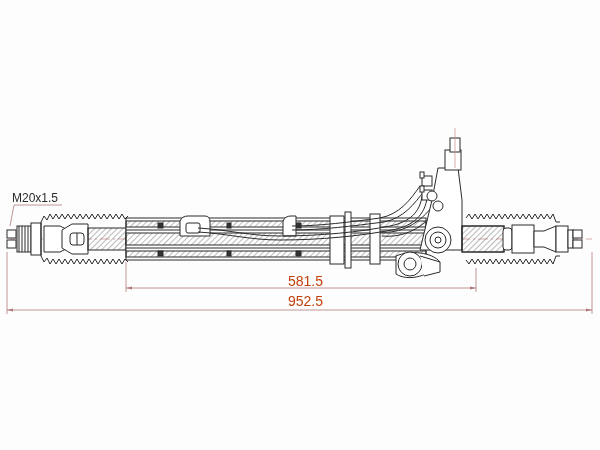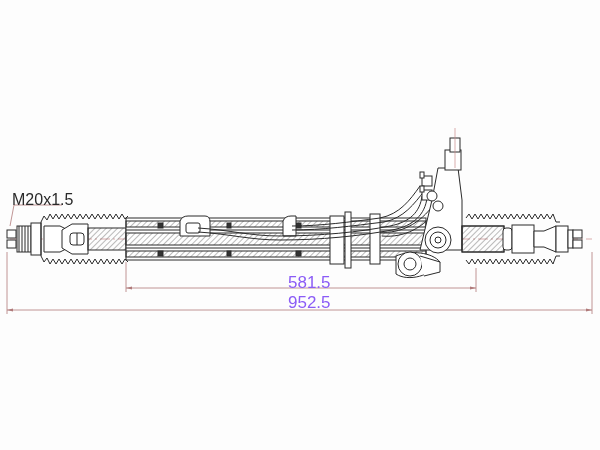--- a/index.html
+++ b/index.html
@@ -1,20 +1,20 @@
 <!DOCTYPE html>
 <html><head>
 <meta charset="utf-8">
 <style>
   html, body { margin: 0; padding: 0; background: #ffffff; }
   body { width: 600px; height: 450px; overflow: hidden; position: relative; font-family: "Liberation Sans", sans-serif; }
   #stage { position: absolute; left: 0; top: 0; width: 600px; height: 450px; background: #fdfdfd; }
   svg { position: absolute; left: 0; top: 0; }
-  .dim-text { position: absolute; font-size: 17px; color: #8b5cf6; font-family: "Liberation Sans", sans-serif; }
-  .callout-text { position: absolute; font-size: 16px; color: #2a2a2a; font-family: "Liberation Sans", sans-serif; }
+  .dim-text { position: absolute; font-size: 14px; color: #c2410c; font-family: "Liberation Sans", sans-serif; }
+  .callout-text { position: absolute; font-size: 12px; color: #2a2a2a; font-family: "Liberation Sans", sans-serif; }
 </style>
 </head>
 <body>
 
 <div id="stage">
   <svg width="600" height="450" viewBox="0 0 600 450">
     <defs>
       <pattern id="hatch" width="4" height="4" patternUnits="userSpaceOnUse" patternTransform="rotate(45)">
         <line x1="0" y1="0" x2="0" y2="4" stroke="#555" stroke-width="0.8"></line>
       </pattern>

